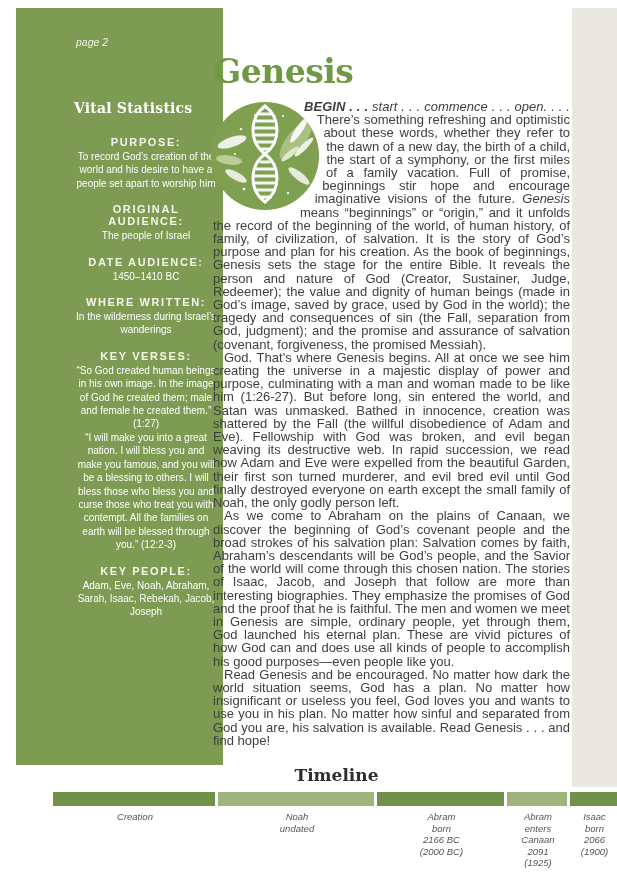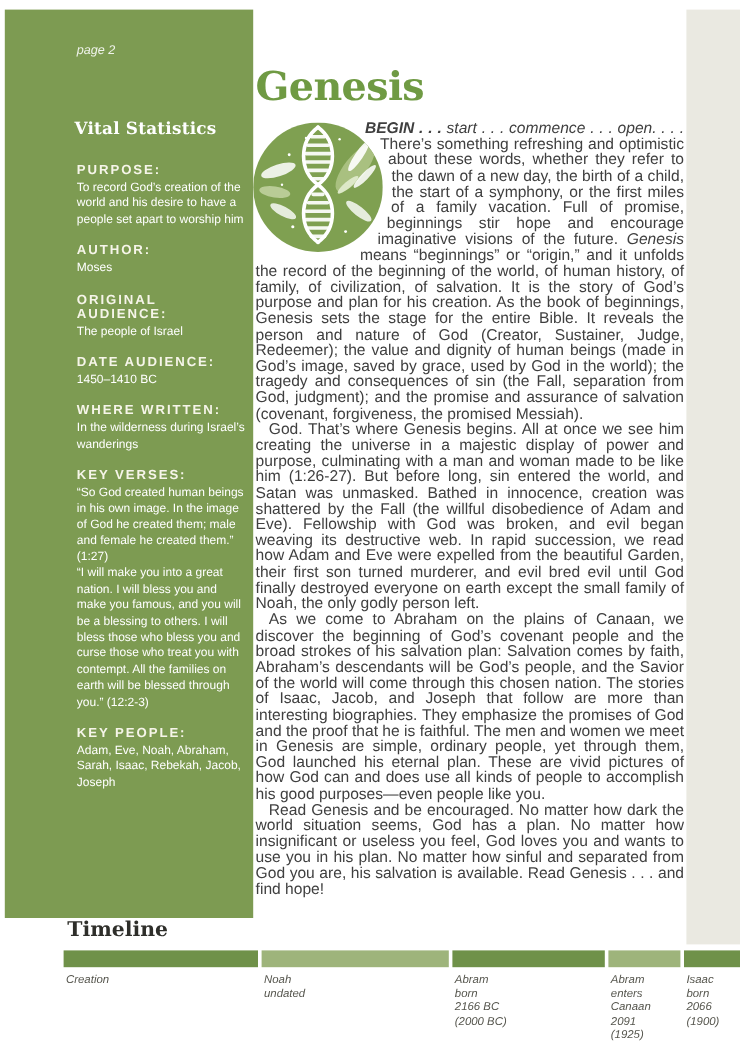--- a/index.html
+++ b/index.html
@@ -11,42 +11,42 @@
     --beige:#eae9e1;
     --body-text:#3f3f3f;
     --tl-label:#56564e;
   }
   *{box-sizing:border-box;margin:0;padding:0;}
   html,body{width:617px;height:872px;}
   body{font-family:"Liberation Sans",sans-serif;background:#ffffff;overflow:hidden;}
   .page{position:relative;width:617px;height:872px;background:#ffffff;}
 
   
-  .sidebar{position:absolute;left:4px;top:8px;width:207px;height:757px;background:var(--green);color:#ffffff;}
+  .sidebar{position:absolute;left:16px;top:8px;width:207px;height:757px;background:var(--green);color:#ffffff;text-align:center;}
   .page-label{position:absolute;left:60px;top:28px;font-size:10.5px;font-style:italic;color:rgba(255,255,255,.88);}
   .vs-title{position:absolute;left:58px;top:92px;font-family:"DejaVu Serif",serif;font-weight:bold;font-size:14px;letter-spacing:.2px;color:#ffffff;}
   .vs-sections{position:absolute;left:60px;top:128px;width:140px;}
   .vs-section{margin-bottom:13px;}
   .vs-label{font-size:11px;font-weight:bold;letter-spacing:1.6px;color:#f6f5e9;margin-bottom:2px;}
   .vs-text{font-size:10px;line-height:13.4px;color:#ffffff;white-space:pre-line;}
 
   
   .main{position:absolute;left:213px;top:52px;width:357px;}
   .book-title{font-family:"DejaVu Serif",serif;font-weight:bold;font-size:33px;color:var(--title-green);letter-spacing:-.5px;margin-bottom:9px;}
   .icon-float{float:left;width:108px;height:108px;margin:2px 9px 6px -2px;shape-outside:circle(56px at 50% 50%);}
   .body-copy p{font-size:13px;line-height:13.2px;color:var(--body-text);text-align:justify;}
   .body-copy p.indent{text-indent:11px;}
   .body-copy .b{font-weight:bold;}
   .body-copy .i{font-style:italic;}
 
   
   .edge-strip{position:absolute;left:572px;top:8px;width:45px;height:779px;background:var(--beige);}
 
   
-  .timeline{position:absolute;left:0;top:765px;width:617px;}
+  .timeline{position:absolute;left:0;top:765px;width:617px;text-align:center;}
   .tl-title{margin-left:56px;font-family:"DejaVu Serif",serif;font-weight:bold;font-size:17px;color:#2e2e2a;}
   .tl-bar{display:flex;gap:3px;margin:7px 0 0 53px;width:564px;height:14px;}
   .tl-seg{height:14px;}
   .tl-seg.dark{background:var(--bar-dark);}
   .tl-seg.light{background:var(--bar-light);}
   .tl-labels{display:flex;gap:3px;margin:5px 0 4px 53px;width:564px;}
   .tl-label{font-size:9.5px;font-style:italic;color:var(--tl-label);line-height:11.5px;white-space:pre-line;padding-left:2px;}
 </style>
 </head>
 <body>
@@ -55,24 +55,20 @@
 
   <div class="edge-strip"></div>
 
   <aside class="sidebar">
     <div class="page-label">page 2</div>
     <h2 class="vs-title">Vital Statistics</h2>
     <div class="vs-sections">
         <div class="vs-section">
           <div class="vs-label">PURPOSE:</div>
           <div class="vs-text">To record God’s creation of the world and his desire to have a people set apart to worship him</div>
-        </div>
-        <div class="vs-section">
-          <div class="vs-label">AUTHOR:</div>
-          <div class="vs-text">Moses</div>
         </div>
         <div class="vs-section">
           <div class="vs-label">ORIGINAL AUDIENCE:</div>
           <div class="vs-text">The people of Israel</div>
         </div>
         <div class="vs-section">
           <div class="vs-label">DATE AUDIENCE:</div>
           <div class="vs-text">1450–1410 BC</div>
         </div>
         <div class="vs-section">

